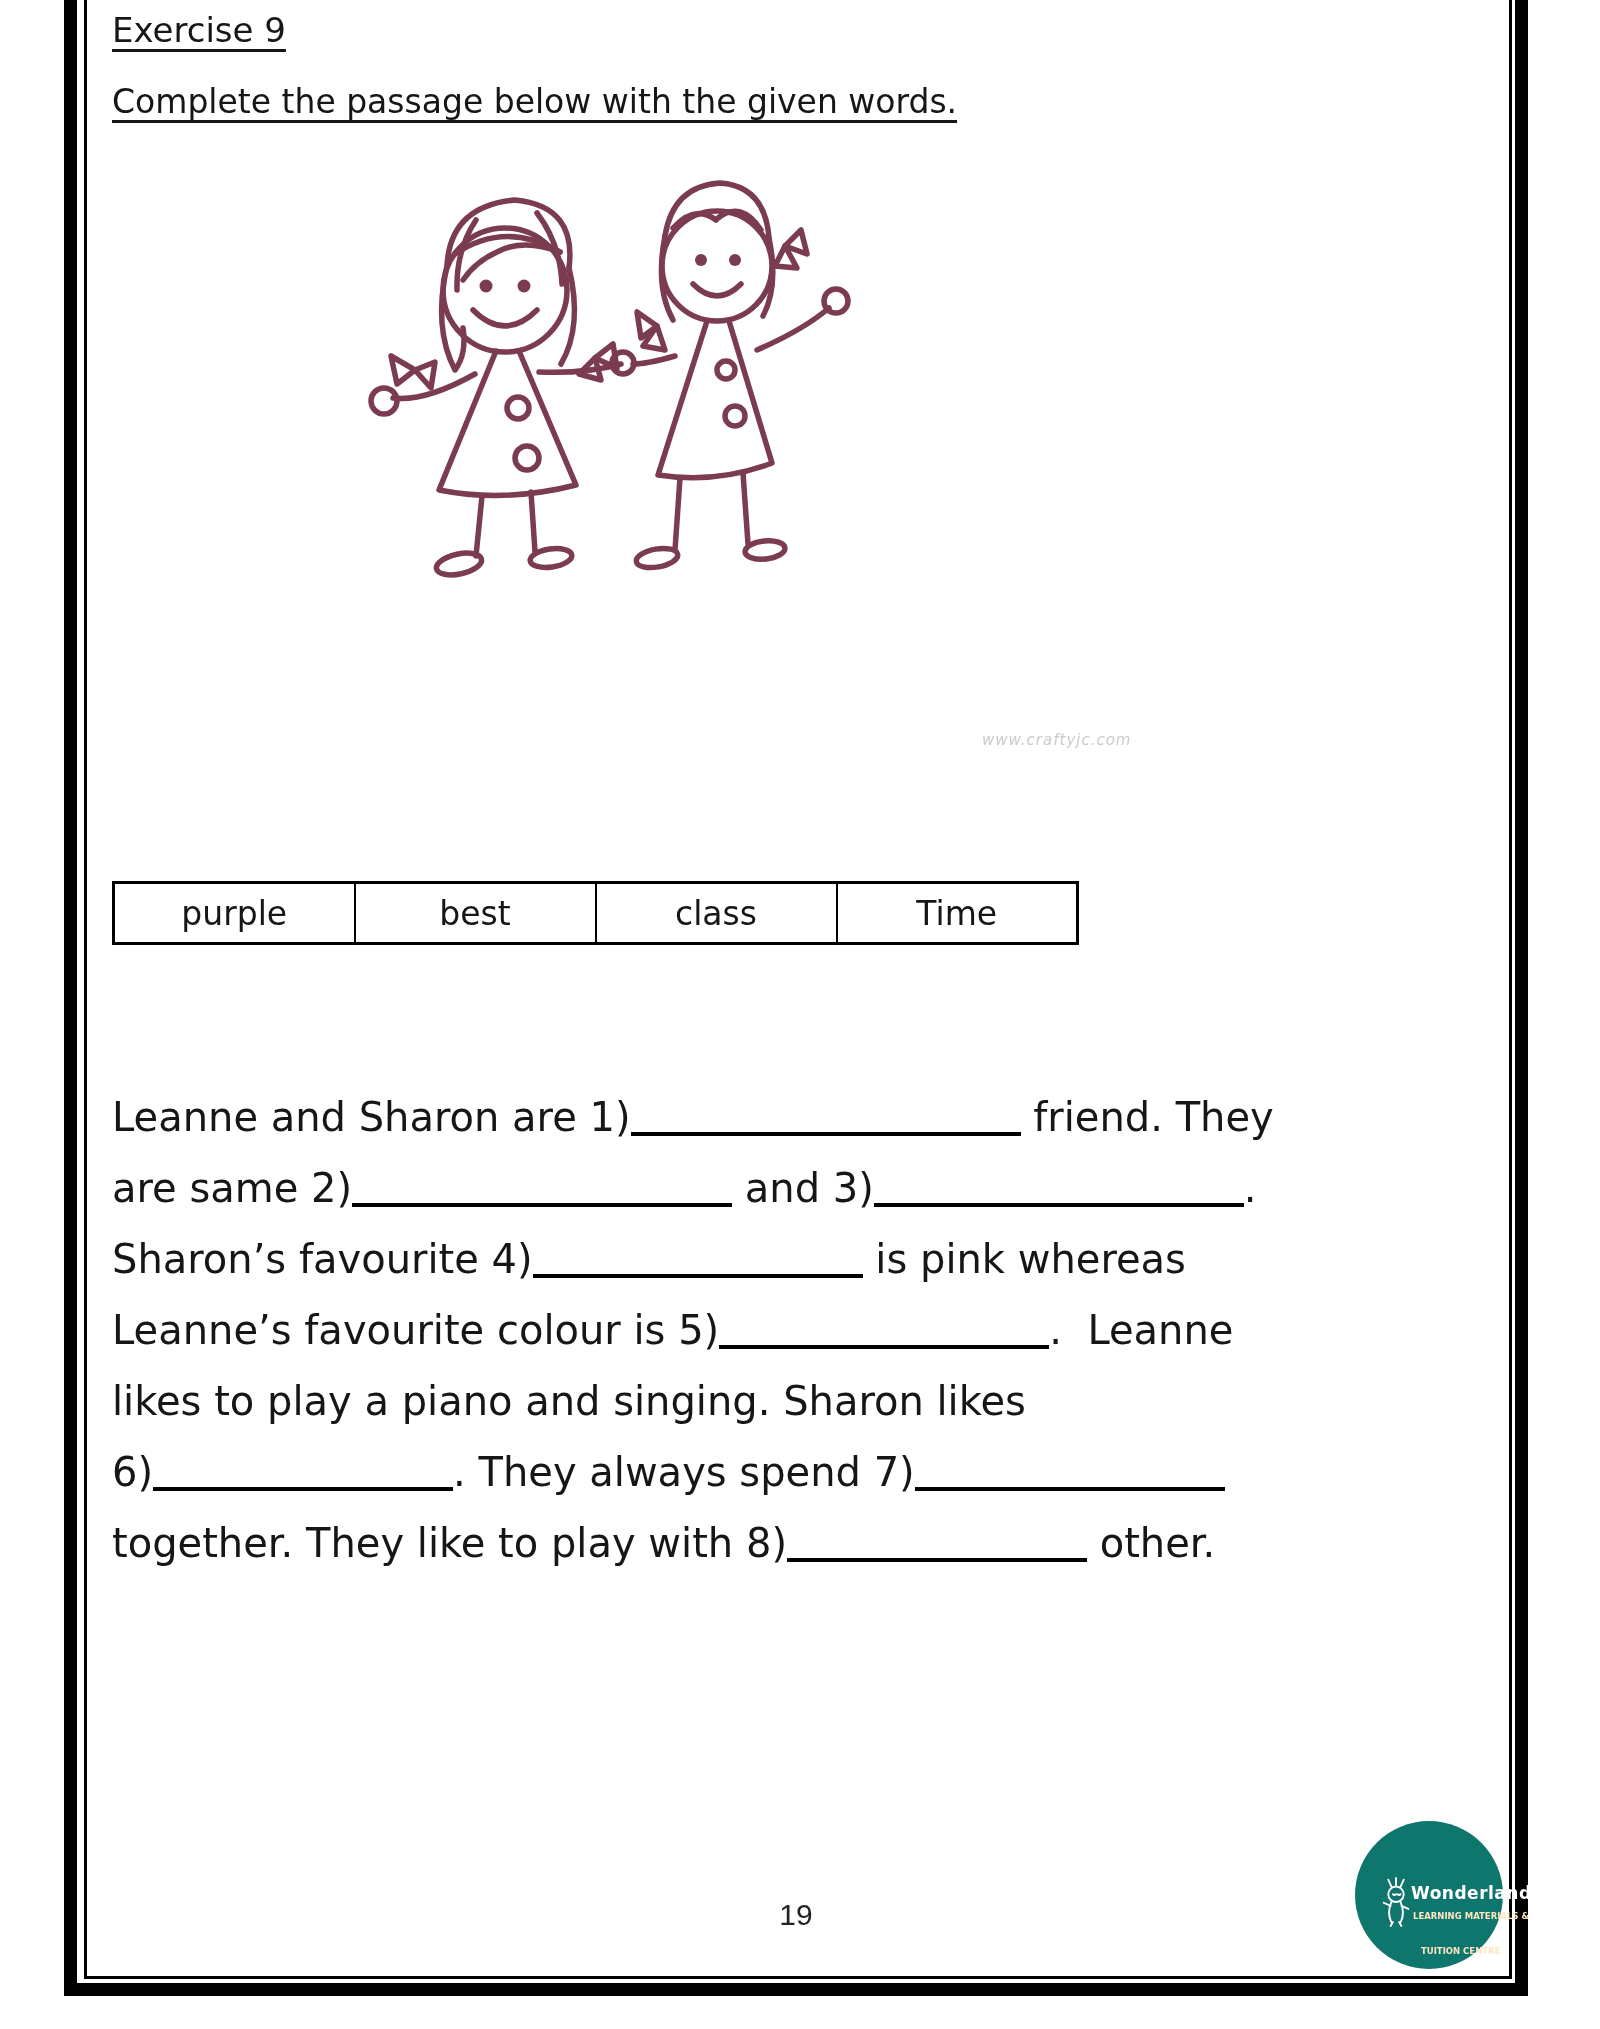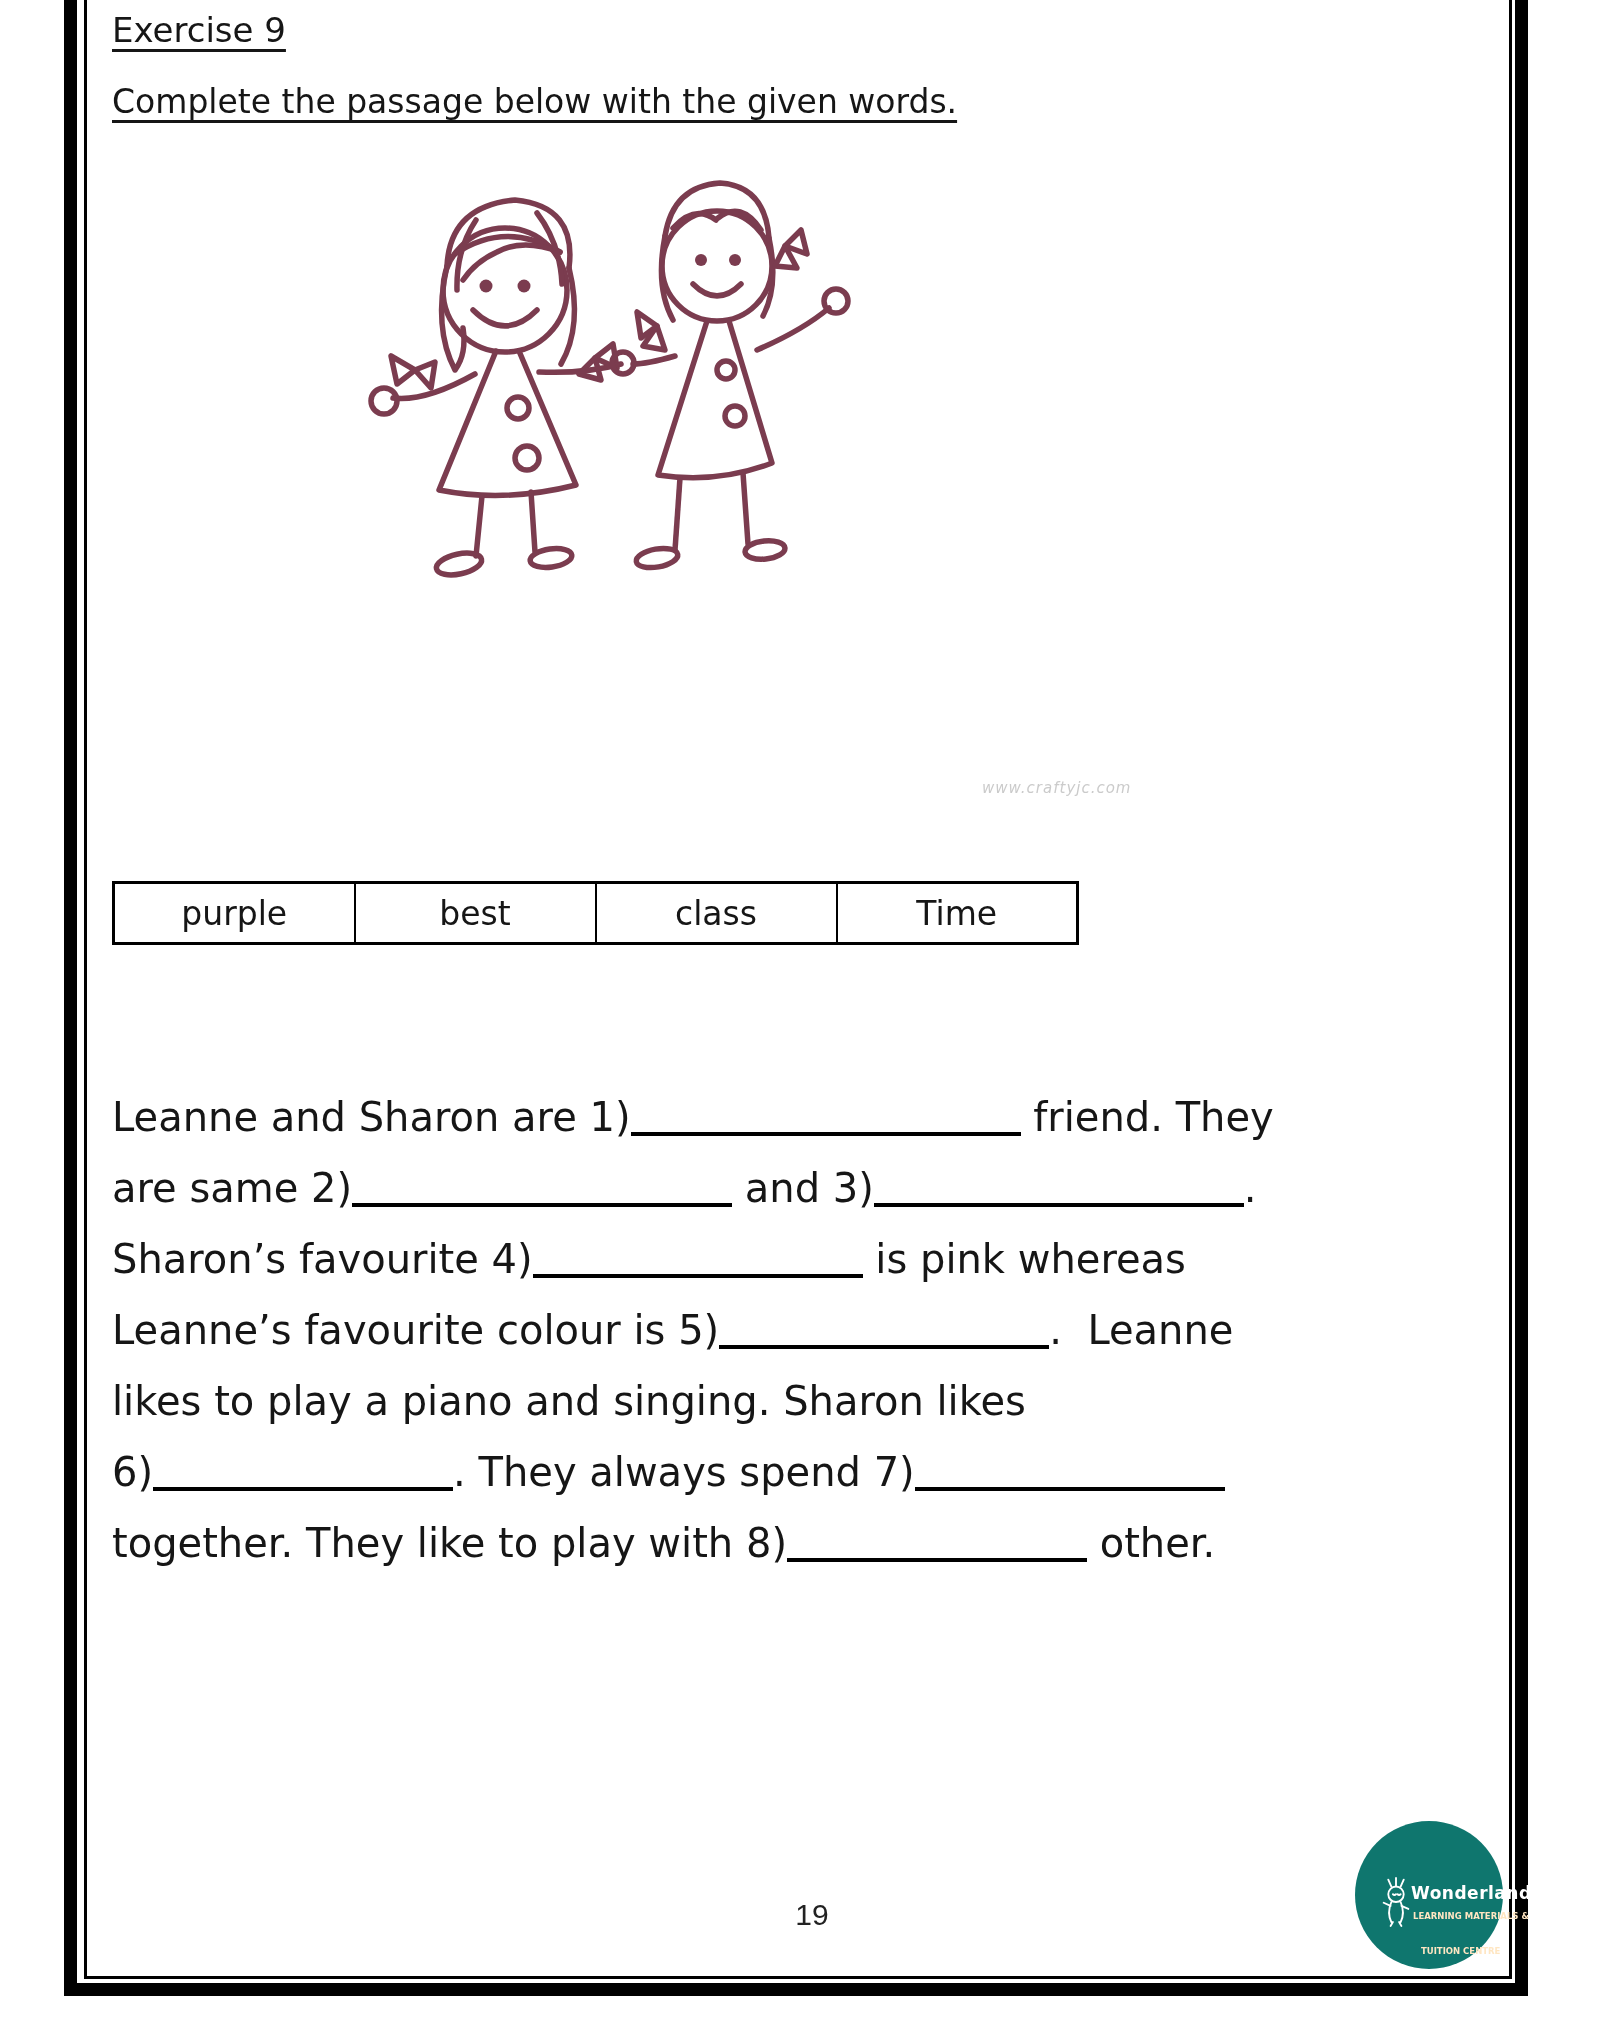--- a/index.html
+++ b/index.html
@@ -53,21 +53,20 @@
     width: 530px; height: 455px;
   }
   .watermark {
     position: absolute;
     left: 982px; top: 731px;
     font-size: 15px;
     font-style: italic;
     letter-spacing: 1px;
     color: #cbcbcb;
     white-space: pre;
-    margin-top: 48px;
   }
   .word-bank {
     position: absolute;
     left: 112px; top: 881px;
     width: 967px;
     border-collapse: collapse;
     table-layout: fixed;
   }
   .word-bank td {
     border: 2px solid #000;
@@ -97,21 +96,20 @@
     vertical-align: -0.12em;
   }
   .page-number {
     position: absolute;
     left: 64px; top: 1898px;
     width: 1464px;
     text-align: center;
     font-family: "Liberation Sans", sans-serif;
     font-size: 30px;
     color: #222;
-    padding-left: 16px;
   }
   .logo {
     position: absolute;
     left: 1355px; top: 1821px;
     width: 148px; height: 148px;
     border-radius: 50%;
   }
   .logo-name {
     position: absolute;
     left: 56px; top: 62px;

